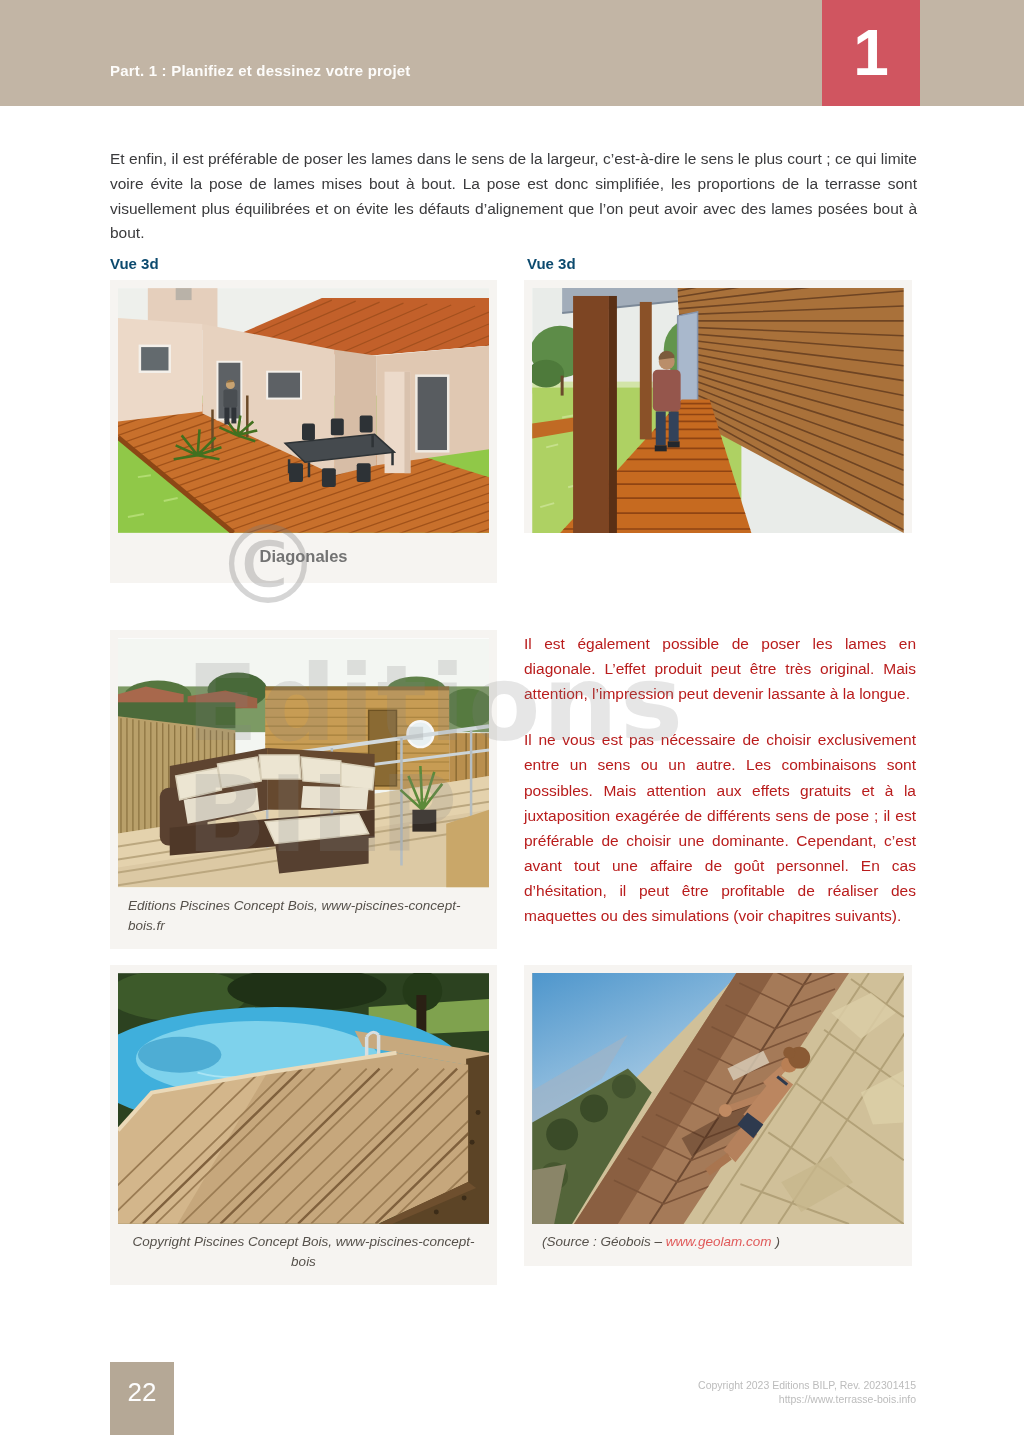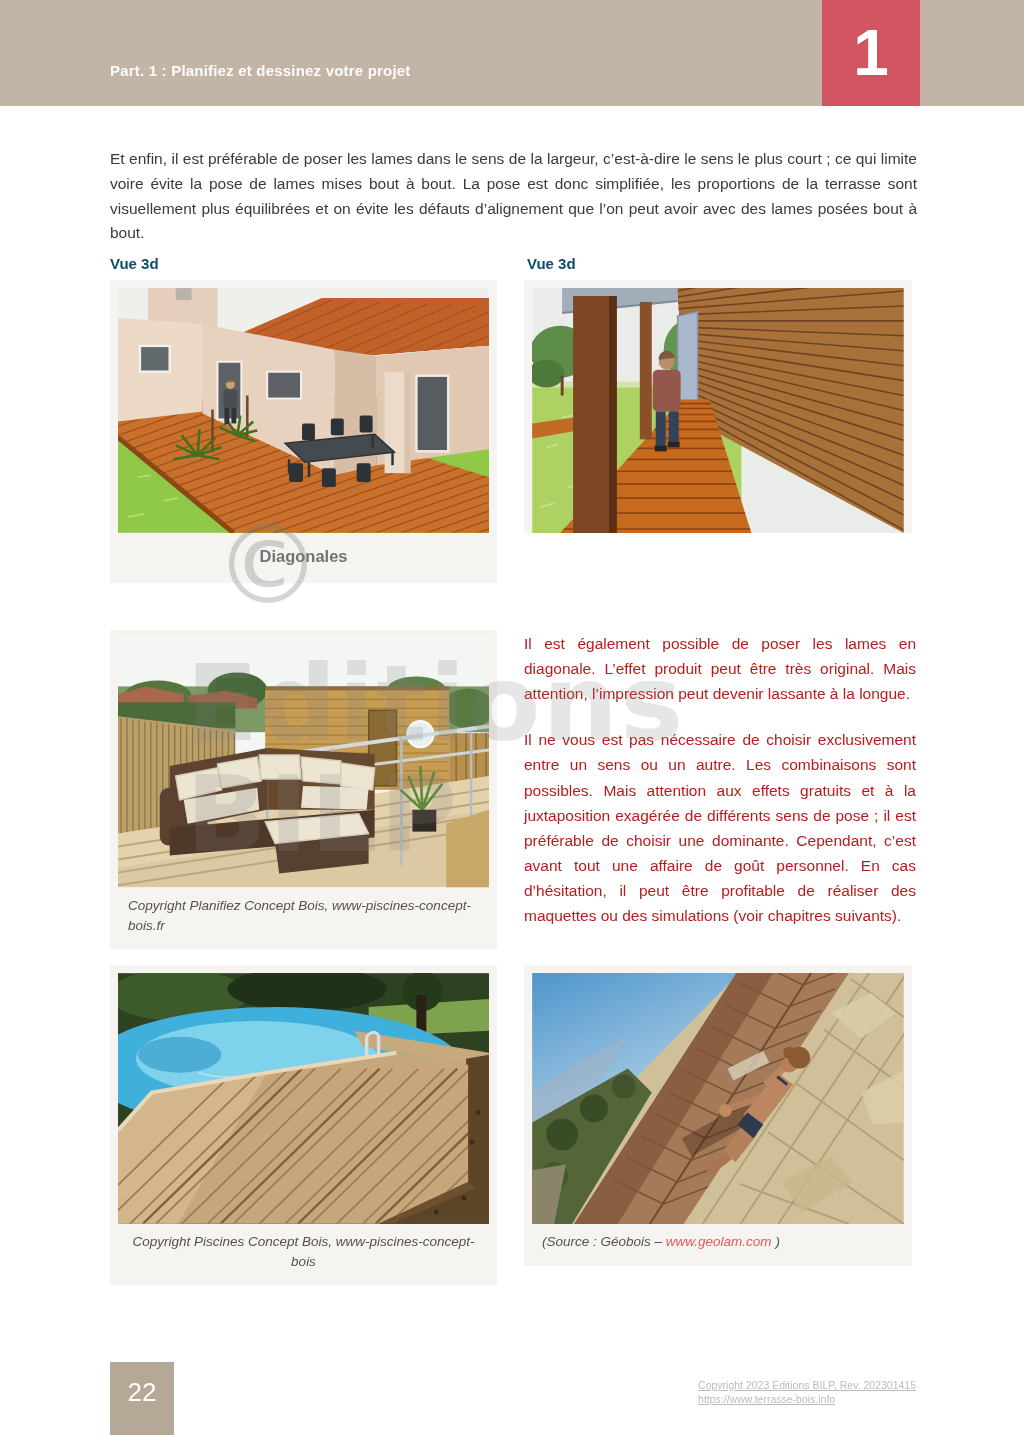--- a/index.html
+++ b/index.html
@@ -51,22 +51,22 @@
     left:186px; top:648px; font-size:106px; font-weight:bold; line-height:1.05;
     color:rgba(128,128,128,0.20); letter-spacing:2px; white-space:pre;
   }
   
   .footer-box {
     position:absolute; left:110px; top:1362px; width:64px; height:73px; background:#b5a896;
     text-align:center;
   }
   .footer-page { color:#fdfdfd; font-size:26px; line-height:1; margin-top:17px; }
   .footer-meta {
-    position:absolute; right:108px; top:1378px; 
-    font-size:10.5px; line-height:1.35; color:#bcbcbc;text-decoration:underline;
+    position:absolute; right:108px; top:1378px; text-align:right;
+    font-size:10.5px; line-height:1.35; color:#bcbcbc;
   }
   .footer-meta a { color:#bcbcbc; text-decoration:none; }
 </style>
 </head>
 <body>
 
 <div class="page">
 
   <div class="header-band">
     <div class="header-title">Part. 1 : Planifiez et dessinez votre projet</div>
@@ -239,21 +239,21 @@
 
       <polygon points="158,206 252,196 252,226 162,236" fill="#564030"></polygon>
       <polygon points="148,184 242,176 252,196 158,206" fill="#ece5d3" stroke="#d8cfb8" stroke-width="1.5"></polygon>
 
       <g stroke="#5c8a3a" stroke-width="2.6" fill="none">
         <path d="M306,172l-14,-34M306,172l-2,-44M306,172l12,-38M306,172l20,-26M306,172l-22,-20"></path>
       </g>
       <rect x="296" y="172" width="24" height="22" fill="#332c26"></rect>
       <polygon points="330,186 373,172 373,250 330,250" fill="#c9a769"></polygon>
     </svg>
-    <div class="cap-italic">Copyright Planifiez Concept Bois, www-piscines-concept-bois.fr</div>
+    <div class="cap-italic">Editions Piscines Concept Bois, www-piscines-concept-bois.fr</div>
   </div>
 
   <div class="right-col">
     <p>Il est également possible de poser les lames en diagonale. L’effet produit peut être très original. Mais attention, l’impression peut devenir lassante à la longue.</p>
     <p>Il ne vous est pas nécessaire de choisir exclusivement entre un sens ou un autre. Les combinaisons sont possibles. Mais attention aux effets gratuits et à la juxtaposition exagérée de différents sens de pose ; il est préférable de choisir une dominante. Cependant, c’est avant tout une affaire de goût personnel. En cas d’hésitation, il peut être profitable de réaliser des maquettes ou des simulations (voir chapitres suivants).</p>
   </div>
 
   <div class="card" style="left:110px; top:965px; width:387px;">
     <svg width="371" height="251" viewBox="0 0 373 252">
       <defs>

